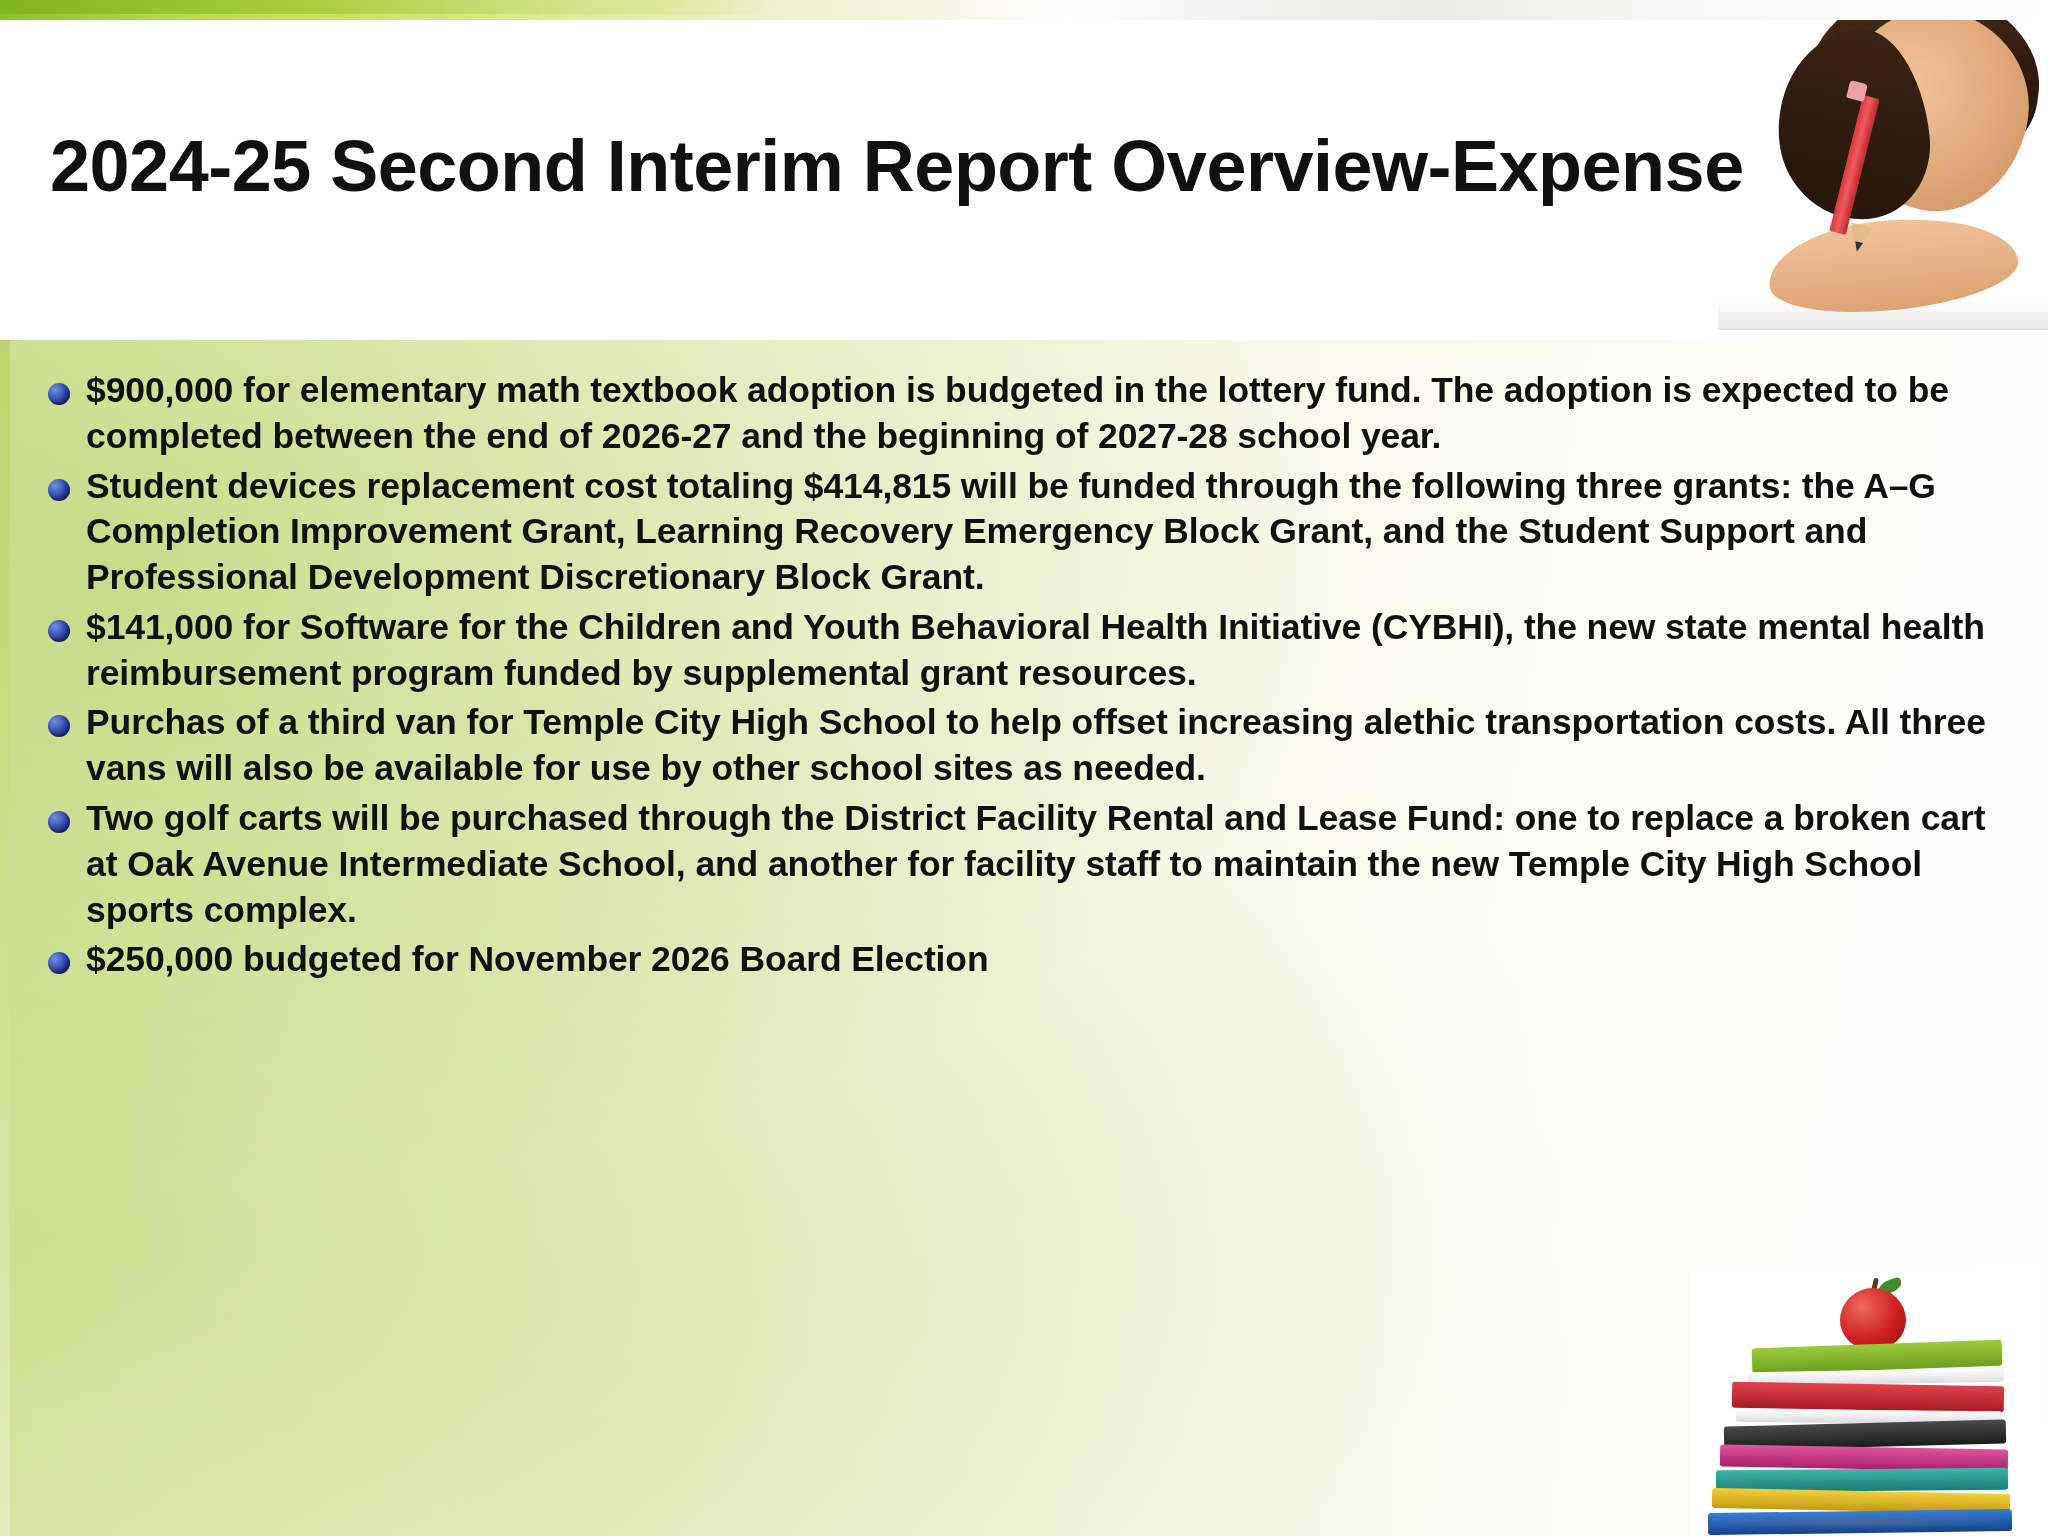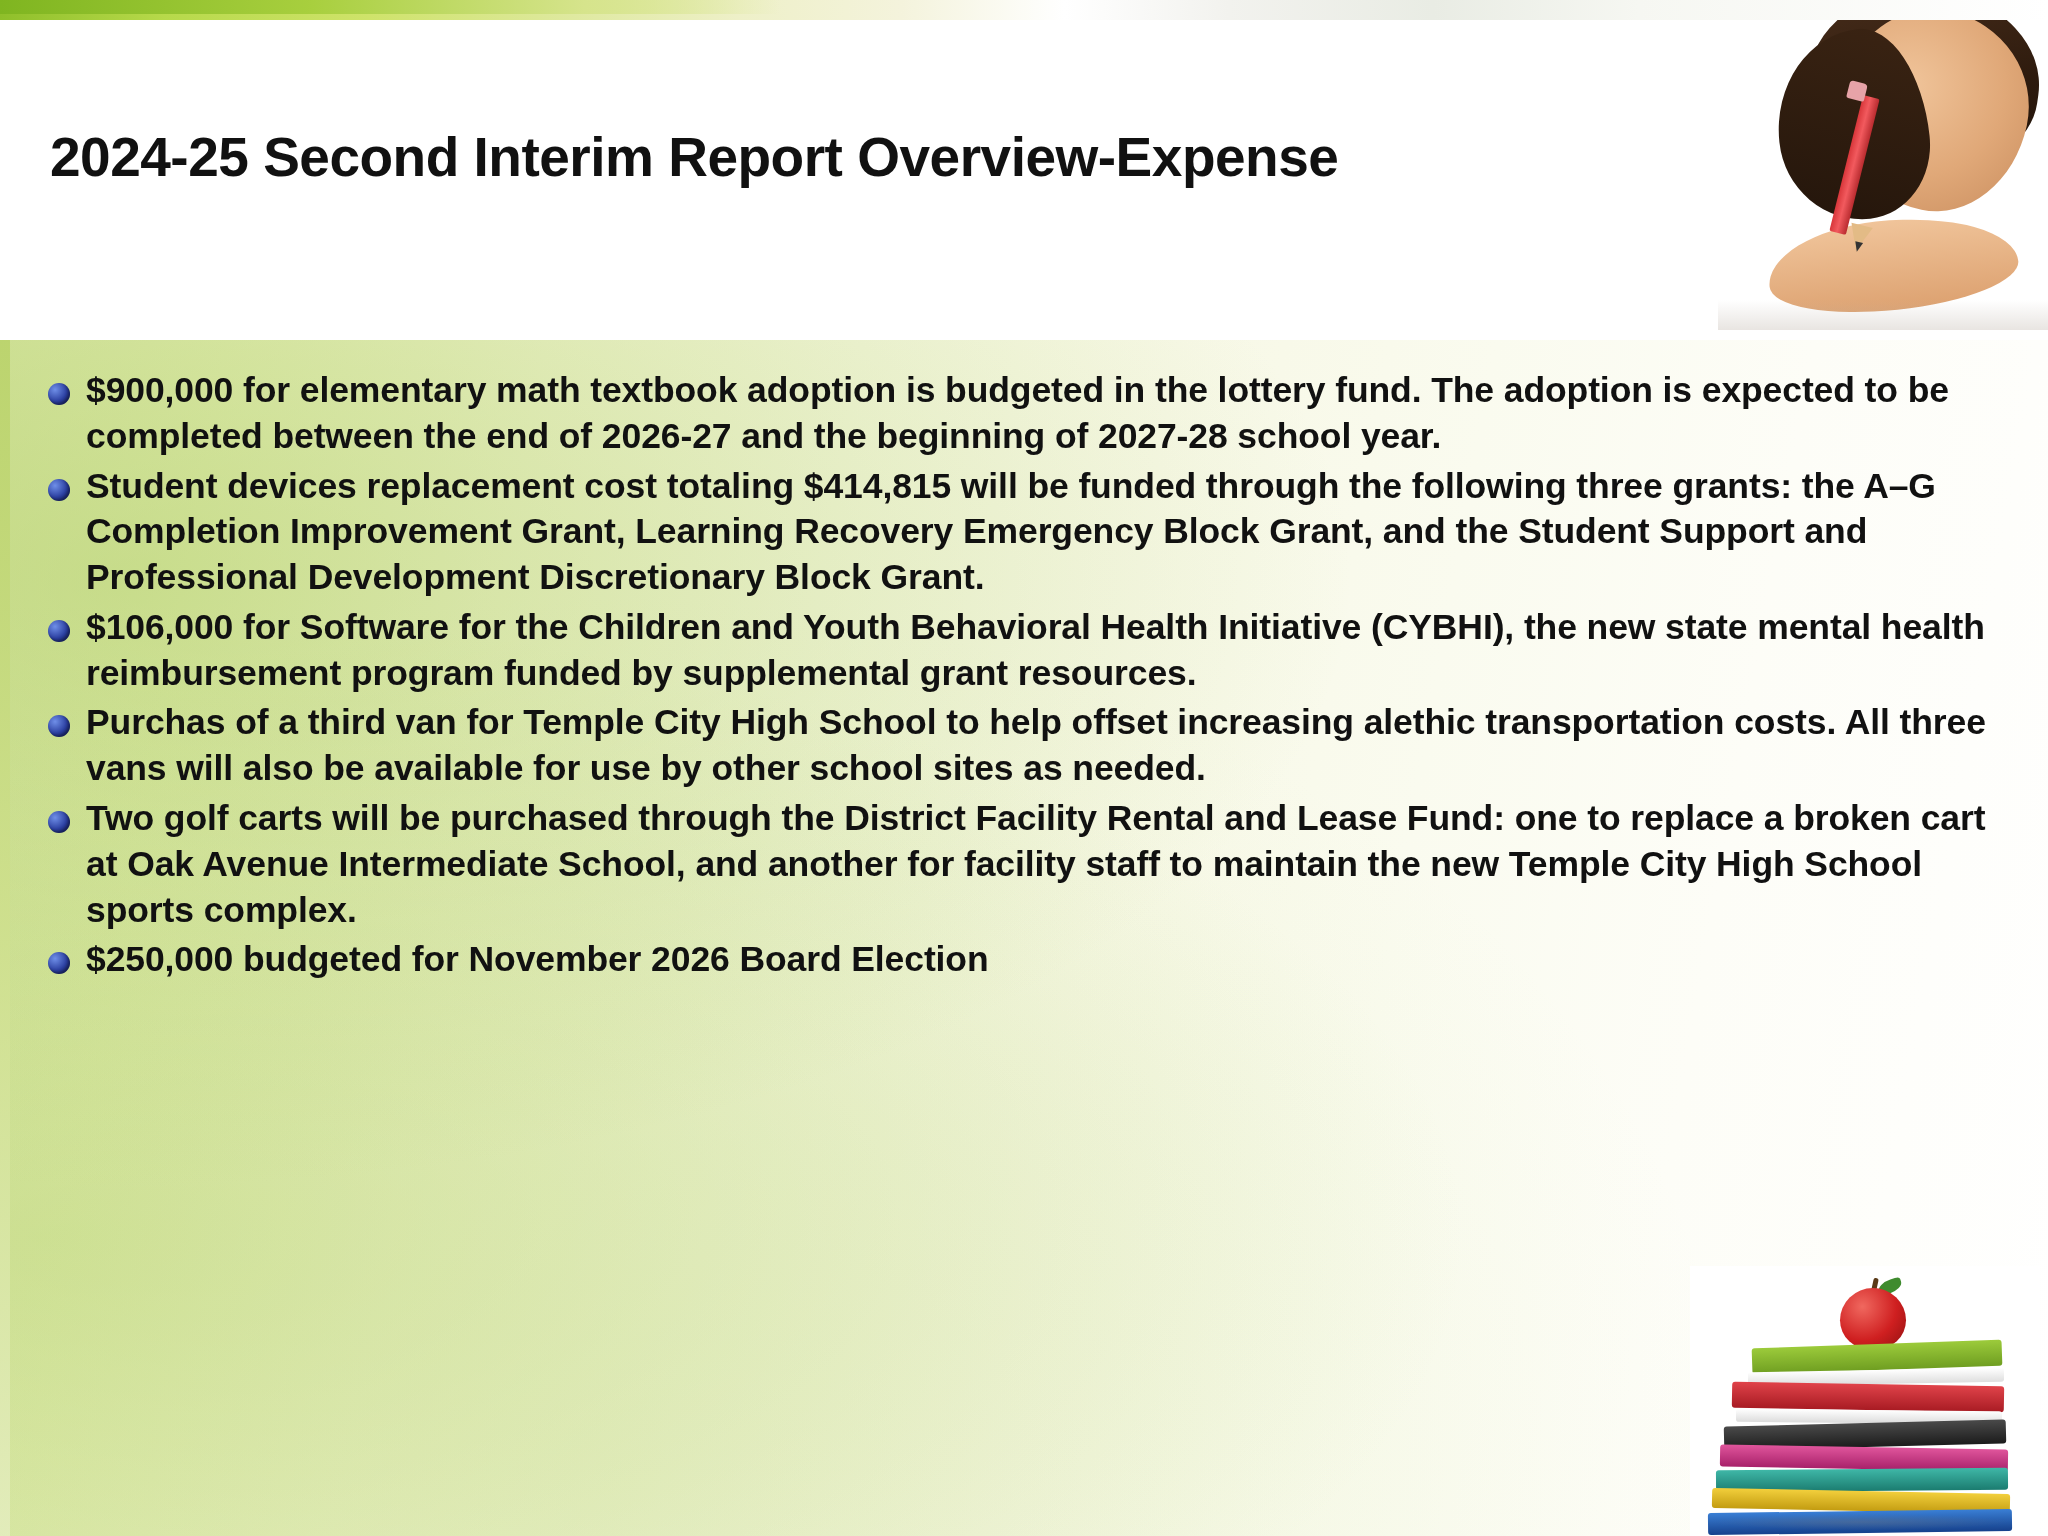--- a/index.html
+++ b/index.html
@@ -57,21 +57,21 @@
     top: 20px;
     left: 0;
     width: 2048px;
     height: 320px;
     background: #ffffff;
   }
   .slide-title {
     position: absolute;
     left: 50px;
     top: 105px;
-    font-size: 55px;
+    font-size: 72px;
     font-weight: bold;
     color: #111111;
     letter-spacing: -0.5px;
     white-space: nowrap;
   }
 
   
   .girl-photo {
     position: absolute;
     right: 0;
@@ -332,21 +332,21 @@
       <li class="bullet-item">
         <span class="bullet-dot"></span>
         <span class="bullet-text">$900,000 for elementary math textbook adoption is budgeted in the lottery fund.  The adoption is expected to be completed between the end of 2026-27 and the beginning of 2027-28 school year.</span>
       </li>
       <li class="bullet-item">
         <span class="bullet-dot"></span>
         <span class="bullet-text">Student devices replacement cost totaling $414,815 will be funded through the following three grants: the A–G Completion Improvement Grant, Learning Recovery Emergency Block Grant, and the Student Support and Professional Development Discretionary Block Grant.</span>
       </li>
       <li class="bullet-item">
         <span class="bullet-dot"></span>
-        <span class="bullet-text">$106,000 for Software for the Children and Youth Behavioral Health Initiative (CYBHI), the new state mental health reimbursement program funded by supplemental grant resources.</span>
+        <span class="bullet-text">$141,000 for Software for the Children and Youth Behavioral Health Initiative (CYBHI), the new state mental health reimbursement program funded by supplemental grant resources.</span>
       </li>
       <li class="bullet-item">
         <span class="bullet-dot"></span>
         <span class="bullet-text">Purchas of a third van for Temple City High School to help offset increasing alethic transportation costs. All three vans will also be available for use by other school sites as needed.</span>
       </li>
       <li class="bullet-item">
         <span class="bullet-dot"></span>
         <span class="bullet-text">Two golf carts will be purchased through the District Facility Rental and Lease Fund: one to replace a broken cart at Oak Avenue Intermediate School, and another for facility staff to maintain the new Temple City High School sports complex.</span>
       </li>
       <li class="bullet-item">

